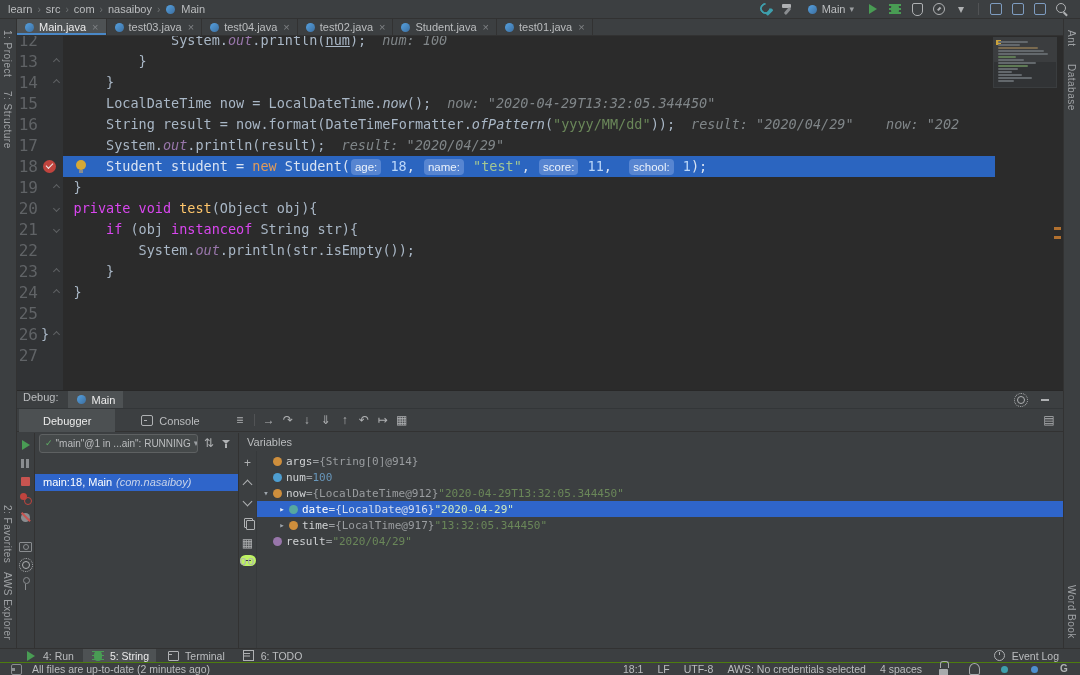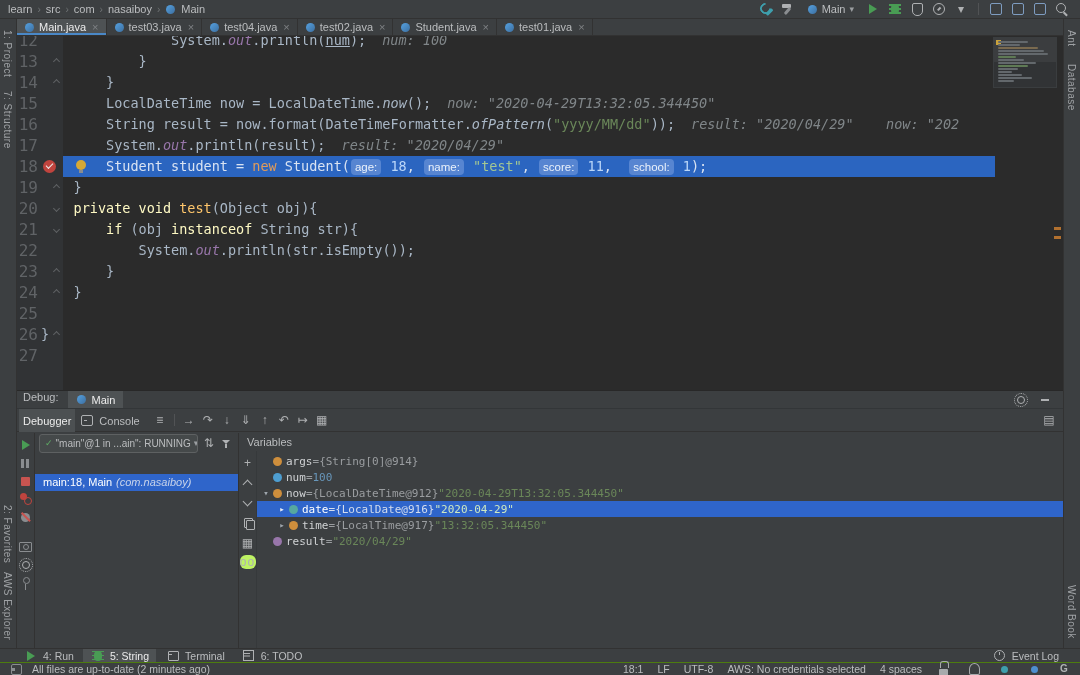--- a/index.html
+++ b/index.html
@@ -80,21 +80,21 @@
   .fold-up{transform:rotate(-135deg)}
   .fold-down{transform:rotate(45deg)}
   .bp{position:absolute;left:26px;top:4px;width:13px;height:13px;border-radius:50%;background:#C0443E;z-index:1}
   .bp::after{content:"";position:absolute;left:3px;top:3px;width:6px;height:3px;border-left:1.6px solid #EDEDED;
     border-bottom:1.6px solid #EDEDED;transform:rotate(-45deg)}
   .bulb{position:absolute;left:59px;top:4px;width:10px;height:10px;border-radius:50%;background:#D6A936;z-index:1}
   .bulb::after{content:"";position:absolute;left:3px;top:10px;width:4px;height:3px;background:#8A8D90}
   .code{position:relative;z-index:1;display:inline-block;margin-left:24px;white-space:pre;
     font-family:"DejaVu Sans Mono",monospace;font-size:13.5px}
   .tk-d{color:#A9B7C6}
-  .tk-k{color:#fef9c3}
+  .tk-k{color:#d946ef}
   .tk-s{color:#6A8759}
   .tk-n{color:#6897BB}
   .tk-m{color:#FFC66B}
   .tk-sf{color:#9876AA;font-style:italic}
   .tk-si{color:#A9B7C6;font-style:italic}
   .tk-u{color:#A9B7C6;text-decoration:underline}
   .hint{font-style:italic;color:#808689;margin-left:16px}
   .chip{display:inline-block;background:rgba(125,140,160,.25);color:#A8B2BC;border-radius:4px;
     padding:0 4px;margin:0 1px;font-family:"Liberation Sans",sans-serif;font-size:11.5px;line-height:16px}
   .line.exec .chip{background:rgba(200,220,255,.28);color:#EAF1FB}
@@ -118,21 +118,21 @@
   .dbg-tab{display:flex;align-items:center;gap:4px;background:#4E5254;height:17px;padding:0 8px;color:#ECECEC}
   .dbg-spacer{flex:1}
   .dbg-header-icons{display:flex;align-items:center;gap:8px;padding-right:4px}
   .icon[data-name="settings-gear-icon"]::before{content:"";width:6px;height:6px;border:1.6px solid #AFB1B3;border-radius:50%}
   .icon[data-name="settings-gear-icon"]::after{content:"";position:absolute;width:12px;height:12px;
     border:1.6px dotted #AFB1B3;border-radius:50%}
   .icon[data-name="hide-icon"]::before{content:"";width:8px;height:2px;background:#AFB1B3}
 
   .dbg-toolbar{height:24px;border-top:1px solid #333638;border-bottom:1px solid #323232;display:flex;
     align-items:center;gap:2px;padding-left:2px}
-  .dbg-tabbtn{display:flex;align-items:center;gap:4px;padding:0 4px;height:23px;color:#BBBDBF}
+  .dbg-tabbtn{display:flex;align-items:center;gap:4px;padding:0 24px;height:23px;color:#BBBDBF}
   .dbg-tabbtn.selected{background:#4C5052;color:#ECECEC}
   .icon[data-name="console-icon"]::before{content:"";width:10px;height:9px;border:1.3px solid #AFB1B3;border-radius:2px}
   .icon[data-name="console-icon"]::after{content:"";position:absolute;left:5px;top:7px;width:3px;height:1.3px;background:#AFB1B3}
   #dbg-toolbar-icons{display:flex;align-items:center;gap:3px;margin-left:6px;color:#AFB1B3}
   #dbg-toolbar-right{margin-left:auto;display:flex;align-items:center;padding-right:6px}
 
   .dbg-body{position:absolute;left:0;top:42px;right:0;bottom:0;display:flex}
   #dbg-leftbar{width:18px;border-right:1px solid #323232;display:flex;flex-direction:column;align-items:center;
     padding-top:4px;gap:2px}
   .icon[data-name="pause-icon"]::before{content:"";width:3px;height:9px;background:#8A8D90;box-shadow:5px 0 0 #8A8D90;
@@ -173,21 +173,21 @@
   #vars-toolbar{width:18px;display:flex;flex-direction:column;align-items:center;padding-top:4px;gap:4px;
     border-right:1px solid #36393B}
   .icon[data-name="chevron-up-icon"]::before{content:"";width:6px;height:6px;border-left:1.4px solid #AFB1B3;
     border-top:1.4px solid #AFB1B3;transform:rotate(45deg);margin-top:3px}
   .icon[data-name="chevron-down-icon"]::before{content:"";width:6px;height:6px;border-right:1.4px solid #AFB1B3;
     border-bottom:1.4px solid #AFB1B3;transform:rotate(45deg);margin-bottom:3px}
   .icon[data-name="copy-icon"]::before{content:"";position:absolute;top:3px;left:4px;width:7px;height:8px;
     border:1.2px solid #AFB1B3;border-radius:1px}
   .icon[data-name="copy-icon"]::after{content:"";position:absolute;top:5px;left:6px;width:7px;height:8px;
     border:1.2px solid #AFB1B3;background:#3C3F41;border-radius:1px}
-  .icon[data-name="show-watches-icon"]{width:16px;height:11px;border:7px solid #bef264;border-radius:6px;
+  .icon[data-name="show-watches-icon"]{width:16px;height:11px;border:5px solid #bef264;border-radius:6px;
     font-size:12px;letter-spacing:1px;color:#AFB1B3}
   #vars-rows{flex:1;position:relative;font-family:"DejaVu Sans Mono",monospace;font-size:11px}
   .var-row{position:absolute;left:0;right:0;height:16px;display:flex;align-items:center;white-space:nowrap;overflow:hidden}
   .var-row.selected{background:#2F65CA}
   .expander{width:10px;color:#9FA6AD;font-size:9px;text-align:center;flex:none}
   .var-row.selected .expander{color:#E8EEF8}
   .var-icon{width:9px;height:9px;border-radius:50%;margin:0 4px 0 2px;flex:none}
   .var-name{color:#D0D2D4}
   .var-row.selected .var-name{color:#FFF}
   .var-eq,.var-ref{color:#9A9DA0}

